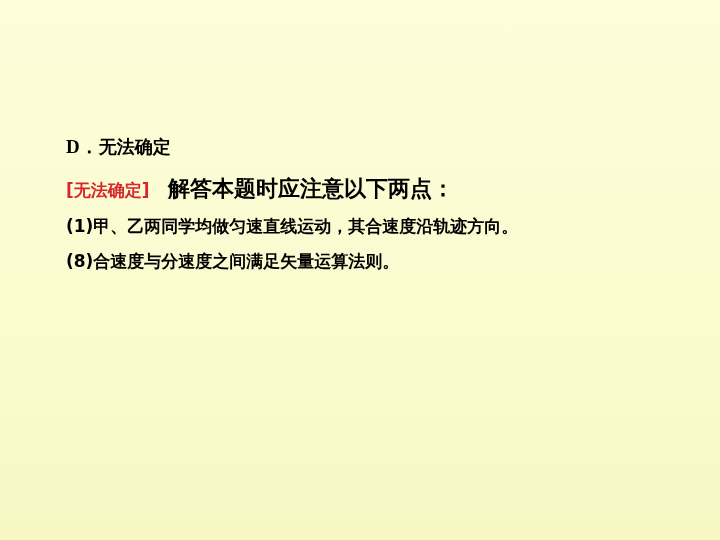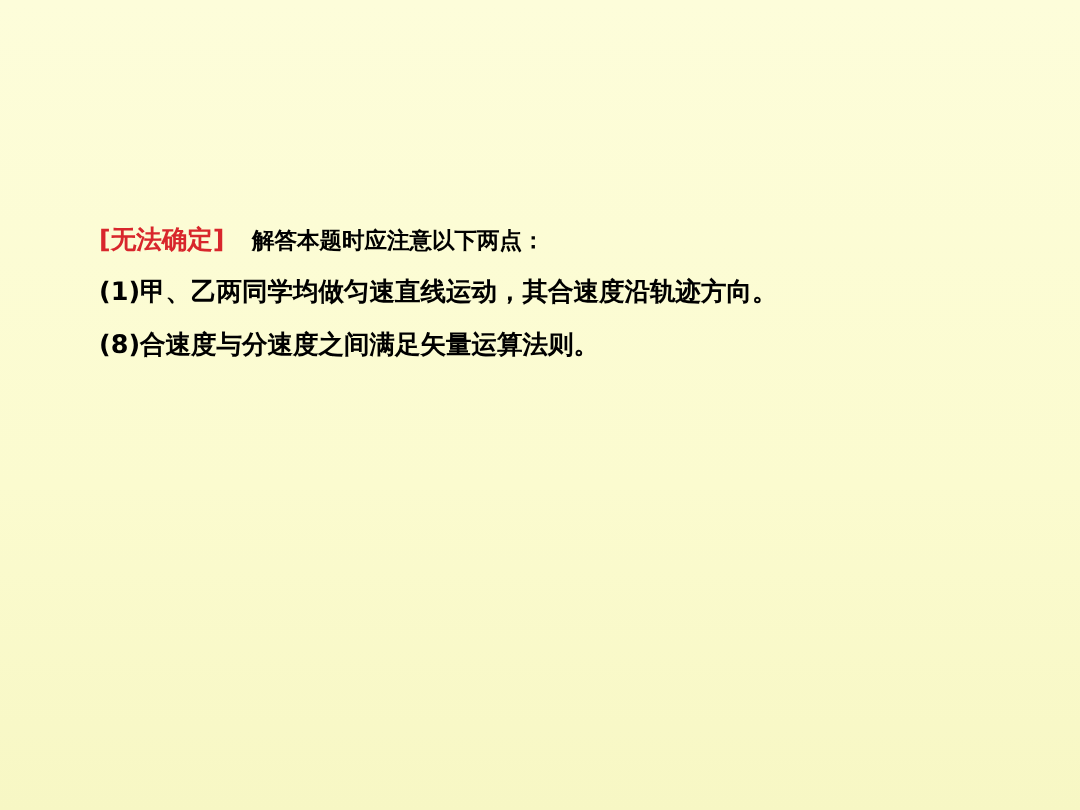--- a/index.html
+++ b/index.html
@@ -62,41 +62,44 @@
   .guide-tag {
     color: #d8262c;
     font-family: "DejaVu Sans", sans-serif;
     font-weight: bold;
     font-size: 17px;
   }
   .guide-text {
     color: #000000;
     font-family: "DejaVu Sans", sans-serif;
     font-weight: bold;
-    font-size: 15px;
+    font-size: 22px;
     margin-left: 14px;
   }
   .para {
     color: #000000;
     font-family: "DejaVu Sans", sans-serif;
     font-weight: bold;
     font-size: 17px;
     line-height: 1.85;
     margin-top: 4px;
     width: 580px;
   }
 </style>
 </head>
 <body>
 
 <div class="slide">
   <div class="content">
 
 
     <div class="opt-row">
+      <div class="opt">
+        <span>D．</span><span class="cn">无法确定</span>
+      </div>
     </div>
 
     <div class="guide-row">
       <span class="guide-tag">[无法确定]</span>
       <span class="guide-text">解答本题时应注意以下两点：</span>
     </div>
 
     <div class="para">(1)甲、乙两同学均做匀速直线运动，其合速度沿轨迹方向。</div>
     <div class="para">(8)合速度与分速度之间满足矢量运算法则。</div>
 

